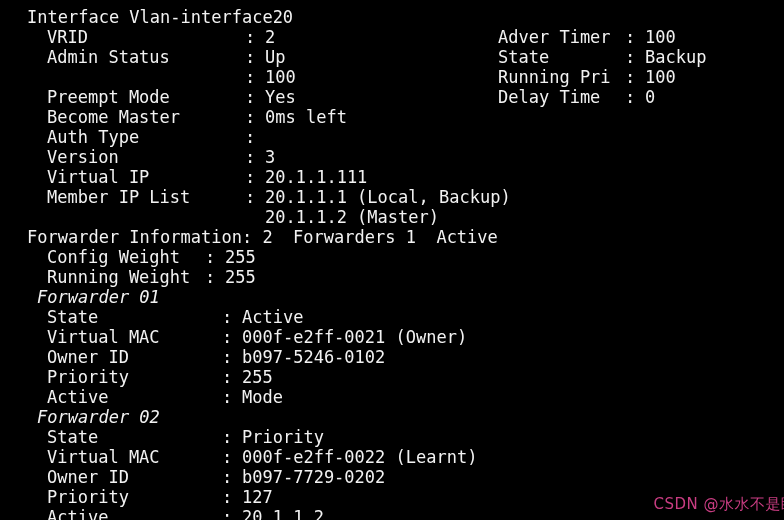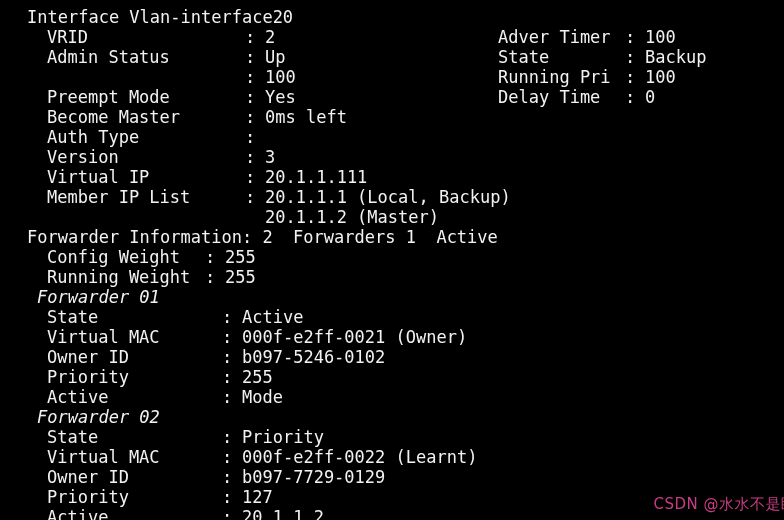--- a/index.html
+++ b/index.html
@@ -204,21 +204,21 @@
       <span class="cell col-val-fwd">Priority</span>
     </div>
     <div class="line">
       <span class="cell c2">Virtual MAC</span>
       <span class="cell col-colon-fwd">:</span>
       <span class="cell col-val-fwd">000f-e2ff-0022 (Learnt)</span>
     </div>
     <div class="line">
       <span class="cell c2">Owner ID</span>
       <span class="cell col-colon-fwd">:</span>
-      <span class="cell col-val-fwd">b097-7729-0129</span>
+      <span class="cell col-val-fwd">b097-7729-0202</span>
     </div>
     <div class="line">
       <span class="cell c2">Priority</span>
       <span class="cell col-colon-fwd">:</span>
       <span class="cell col-val-fwd">127</span>
     </div>
     <div class="line">
       <span class="cell c2">Active</span>
       <span class="cell col-colon-fwd">:</span>
       <span class="cell col-val-fwd">20.1.1.2</span>

